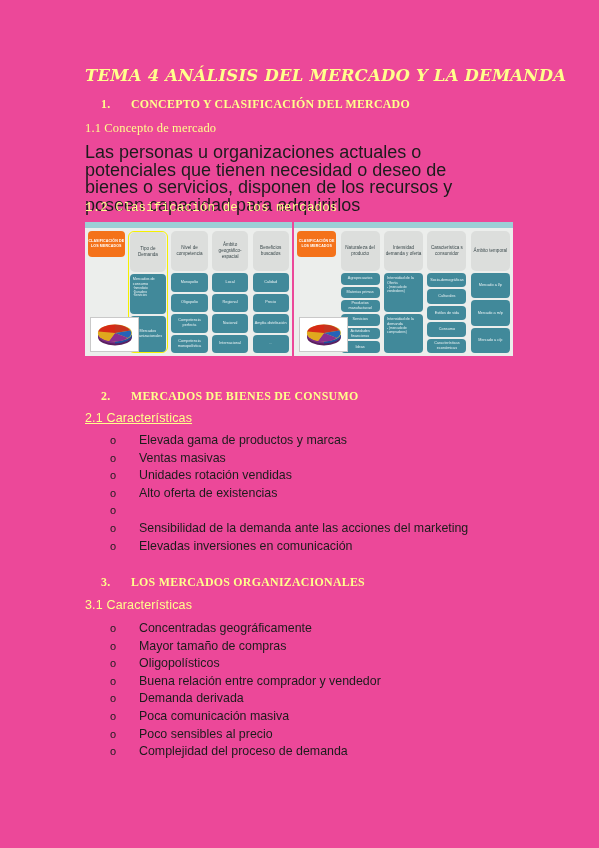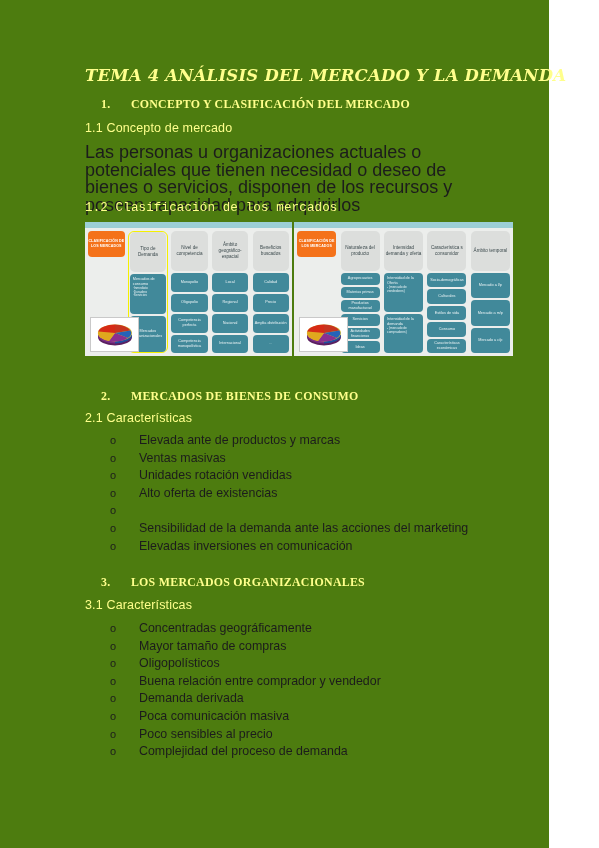--- a/index.html
+++ b/index.html
@@ -10,23 +10,23 @@
   body {
     width: 599px;
     height: 848px;
     position: relative;
     font-family: "Liberation Sans", sans-serif;
     overflow: hidden;
   }
   .page {
     position: absolute;
     left: 0; top: 0;
-    width: 549px;
+    width: 599px;
     height: 848px;
-    background: #4d7c0f;
+    background: #ec4899;
   }
 
   
   .doc-title {
     position: absolute;
     left: 85px;
     top: 68px;
     width: 430px;
     font-family: "DejaVu Serif", serif;
     font-style: italic;
@@ -59,23 +59,23 @@
   .h1-row.s3 { top: 574px; }
 
   .h2 {
     position: absolute;
     left: 85px;
     font-size: 12.5px;
     color: #ffff8c;
     letter-spacing: 0.15px;
     white-space: nowrap;
   }
-  .h2.a { top: 121px; }
+  .h2.a { top: 121px; font-family: Liberation Serif, serif; }
   .h2.b { top: 201px; font-family: Liberation Mono, monospace; }
-  .h2.c { top: 411px; }
+  .h2.c { top: 411px; text-decoration: underline; }
   .h2.d { top: 598px; text-align: center; }
 
   .body-para {
     position: absolute;
     left: 85px;
     top: 144px;
     width: 415px;
     font-size: 18px;
     line-height: 17.5px;
     color: #1c1c1c;
@@ -390,21 +390,21 @@
   </div>
 
   <div class="h1-row s2">
     <span class="num">2.</span>
     <span>MERCADOS DE BIENES DE CONSUMO</span>
   </div>
   <div class="h2 c">2.1 Características</div>
   <div class="bullets l1">
     <div class="bullet">
         <span class="marker">o</span>
-        <span>Elevada ante de productos y marcas</span>
+        <span>Elevada gama de productos y marcas</span>
       </div>
     <div class="bullet">
         <span class="marker">o</span>
         <span>Ventas masivas</span>
       </div>
     <div class="bullet">
         <span class="marker">o</span>
         <span>Unidades rotación vendidas</span>
       </div>
     <div class="bullet">

